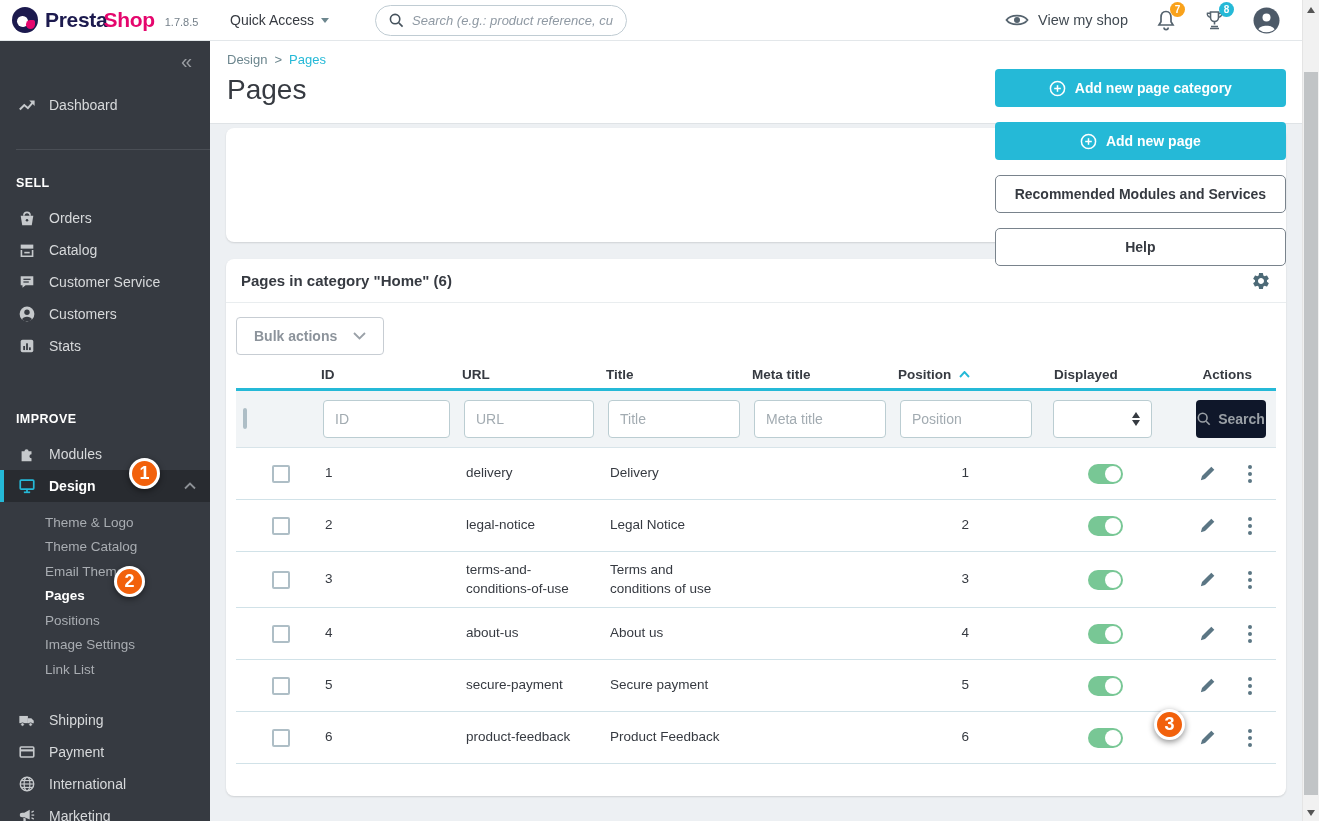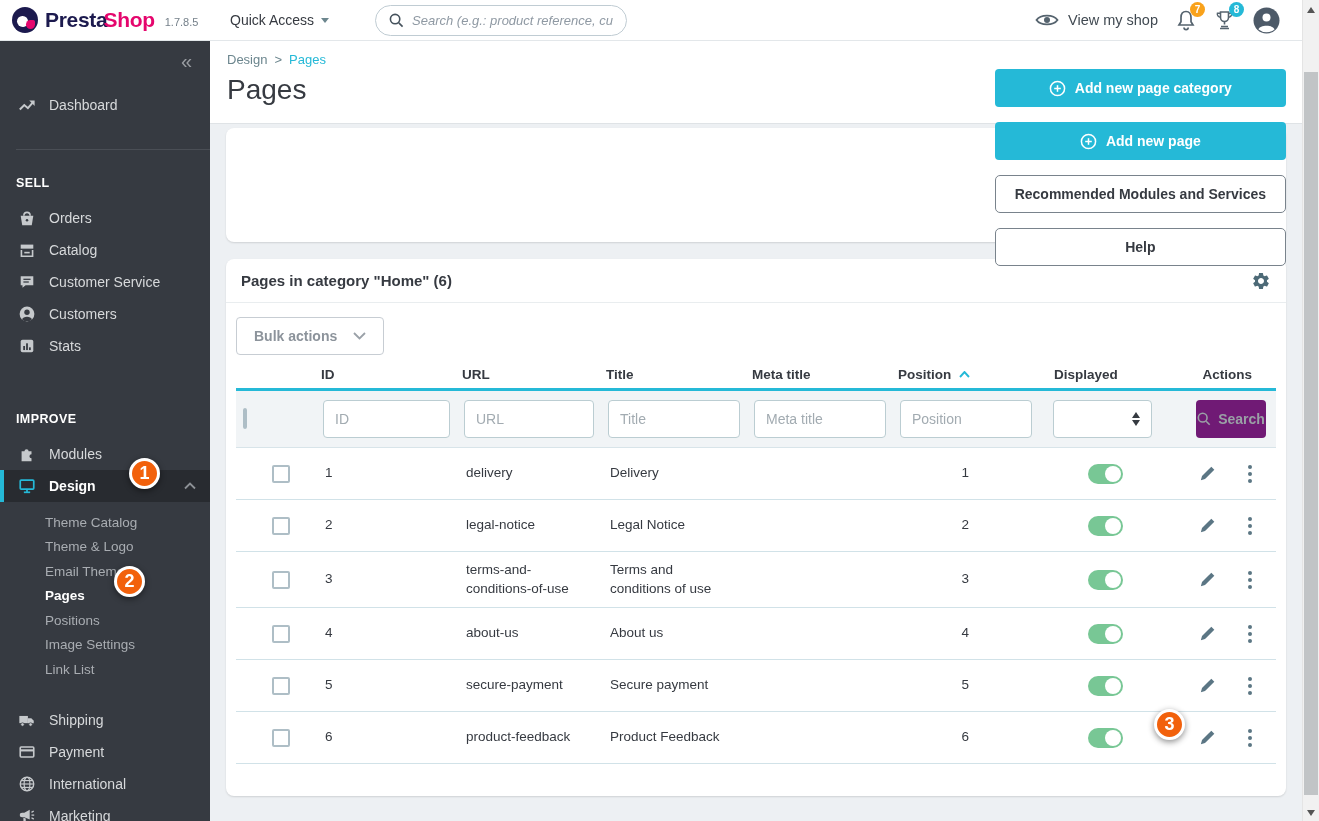--- a/index.html
+++ b/index.html
@@ -17,21 +17,21 @@
   .brand-presta { font-size:21px; font-weight:bold; color:#1c1a4e; letter-spacing:-0.3px; }
   .brand-shop { font-size:21px; font-weight:bold; color:#e5066d; letter-spacing:-0.3px; margin-left:-4px; }
   .brand-version { font-size:11px; color:#75808a; margin-left:3px; margin-top:4px; }
   .quick-access { display:flex; align-items:center; gap:7px; font-size:14px; color:#363a41; margin-left:16px; cursor:pointer; }
   .caret-down { width:0; height:0; border-left:4px solid transparent; border-right:4px solid transparent; border-top:5px solid #6c868e; }
   .search-pill { margin-left:46px; width:252px; height:31px; border:1px solid #c0ccd3; border-radius:16px;
                  display:flex; align-items:center; padding:0 13px; gap:8px; background:#fff; }
   .search-pill input { border:none; outline:none; flex:1; font-size:13px; font-style:italic; color:#5a646d;
                        font-family:"Liberation Sans","DejaVu Sans",sans-serif; background:transparent; }
   .search-pill input::placeholder { color:#8f99a3; }
-  .top-right { margin-left:auto; display:flex; align-items:center; gap:18px; padding-right:22px; }
+  .top-right { margin-left:auto; display:flex; align-items:center; gap:28px; padding-right:22px; }
   .view-shop { display:flex; align-items:center; gap:9px; font-size:14.5px; color:#414a52; cursor:pointer; }
   .icon-badge { position:relative; cursor:pointer; display:flex; }
   .mini-badge { position:absolute; top:-7px; right:-9px; min-width:15px; height:15px; border-radius:8px;
                 color:#fff; font-size:10px; font-weight:bold; display:flex; align-items:center; justify-content:center; padding:0 3px; }
   .mini-badge.orange { background:#f9a21b; }
   .mini-badge.blue { background:#25b9d7; }
   .avatar { cursor:pointer; display:flex; }
 
   
   .sidebar { position:absolute; left:0; top:41px; width:210px; bottom:0; background:#363a41; z-index:5; }
@@ -83,21 +83,21 @@
   .filters { height:57px; background:#f1f4f6; border-bottom:1px solid #d8e4e9; }
   .fcell { padding:0 7px; }
   .finput { width:100%; height:38px; border:1px solid #bbcdd2; border-radius:4px; background:#fff; padding:0 11px;
             font-size:14px; color:#363a41; font-family:"Liberation Sans","DejaVu Sans",sans-serif; outline:none; }
   .finput::placeholder { color:#a2abb1; }
   .fselect { position:relative; width:99px; height:38px; margin-left:14px; border:1px solid #bbcdd2; border-radius:4px; background:#fff; cursor:pointer; }
   .fselect .spin-up { position:absolute; right:11px; top:11px; width:0; height:0;
         border-left:4.5px solid transparent; border-right:4.5px solid transparent; border-bottom:6px solid #363a41; }
   .fselect .spin-down { position:absolute; right:11px; bottom:11px; width:0; height:0;
         border-left:4.5px solid transparent; border-right:4.5px solid transparent; border-top:6px solid #363a41; }
-  .search-btn { height:38px; width:70px; background:#701a75; border-radius:4px; color:#9aa0a6; font-size:14px; font-weight:bold;
+  .search-btn { height:38px; width:70px; background:#0f172a; border-radius:4px; color:#9aa0a6; font-size:14px; font-weight:bold;
                 display:inline-flex; align-items:center; justify-content:center; gap:7px; cursor:pointer; }
   .fcell.f-actions { display:flex; justify-content:flex-end; padding-right:24px; }
   .fcell.f-check { padding-left:7px; }
 
   .drow { min-height:52px; border-bottom:1px solid #d1e2e8; font-size:13.5px; color:#363a41; }
   .drow .dcell { padding-left:9px; line-height:1.35; }
   .dcell.c-check { display:flex; justify-content:center; padding-left:10px; }
   .dcell.c-pos { text-align:right; padding-right:70px; }
   .dcell.c-disp { display:flex; padding-left:49px; }
   .dcell.c-actions { display:flex; justify-content:flex-end; align-items:center; gap:27px; padding-right:27px; }
@@ -274,22 +274,22 @@
       </span>
       <span>Design</span>
       <span class="chev-up">
         <svg width="12" height="8" viewBox="0 0 12 8">
             <polyline points="1,6.5 6,1.5 11,6.5" fill="none" stroke="#8d9196" stroke-width="1.8"></polyline>
           </svg>
       </span>
     </div>
 
     <div class="submenu">
+      <div class="submenu-item">Theme &amp; Logo</div>
       <div class="submenu-item">Theme Catalog</div>
-      <div class="submenu-item">Theme &amp; Logo</div>
       <div class="submenu-item">Email Theme</div>
       <div class="submenu-item active">Pages</div>
       <div class="submenu-item">Positions</div>
       <div class="submenu-item">Image Settings</div>
       <div class="submenu-item">Link List</div>
     </div>
 
     <div class="bottom-group">
       <div class="nav-item">
         <span class="nicon">

